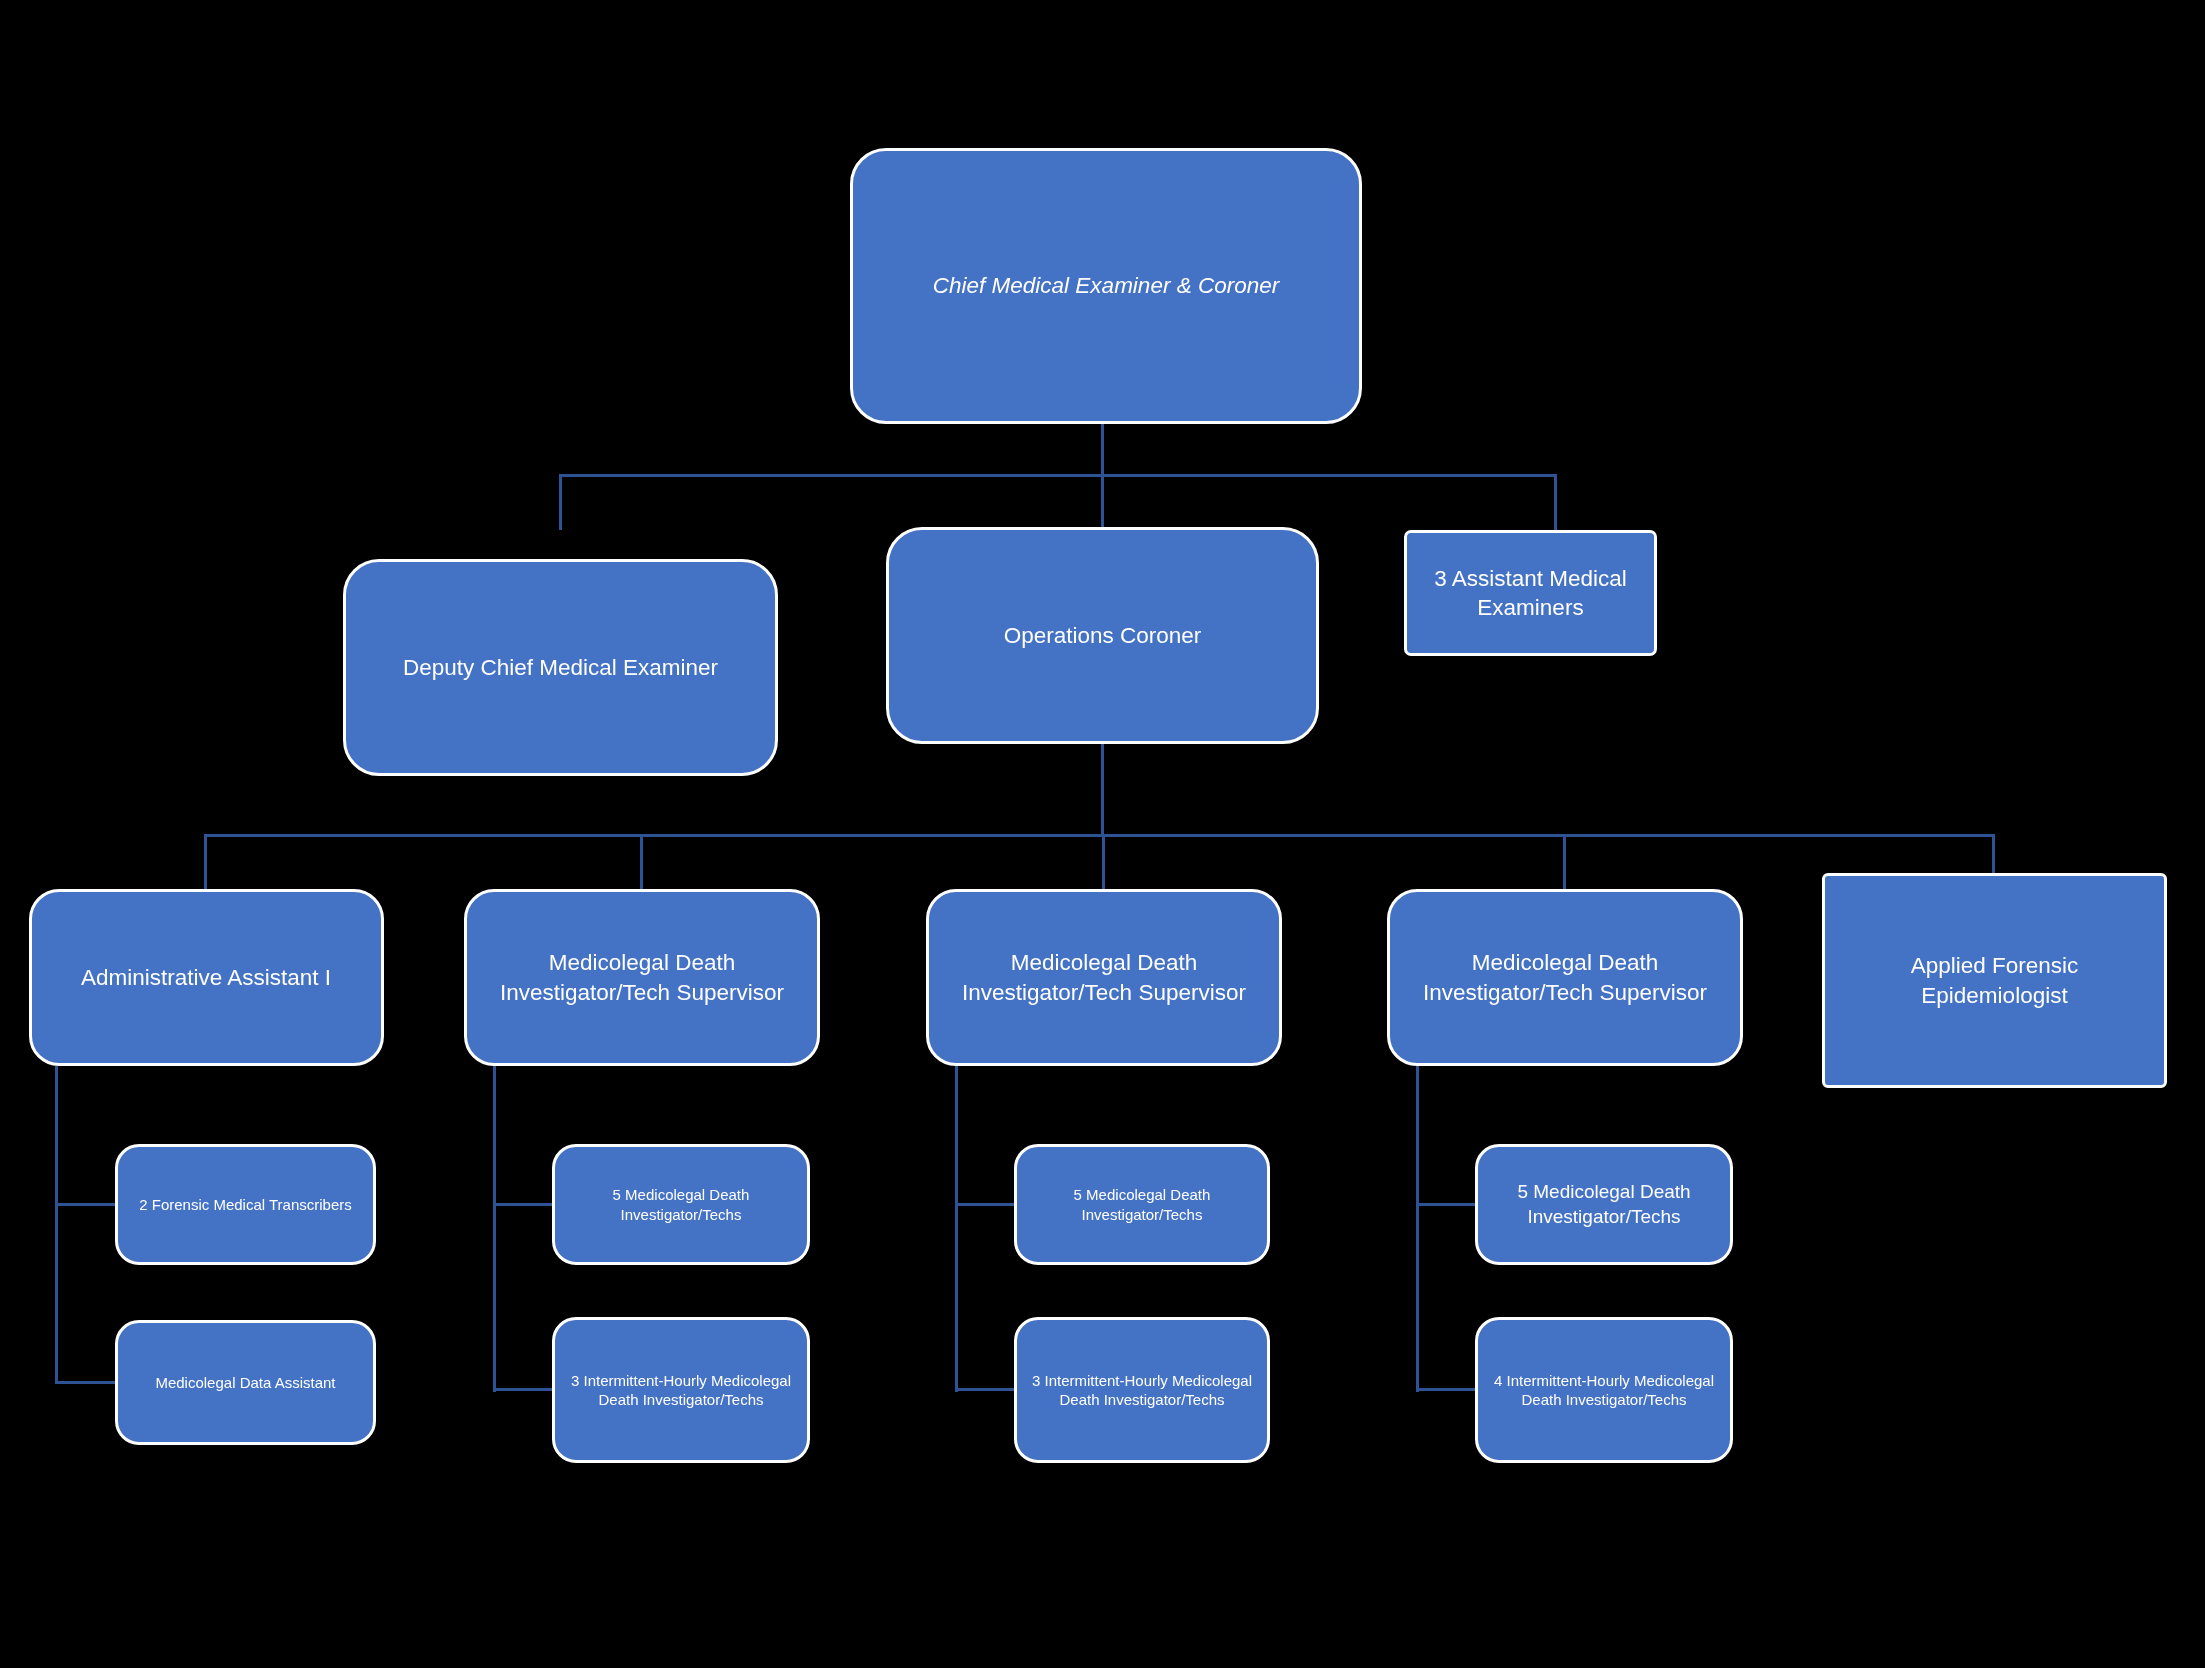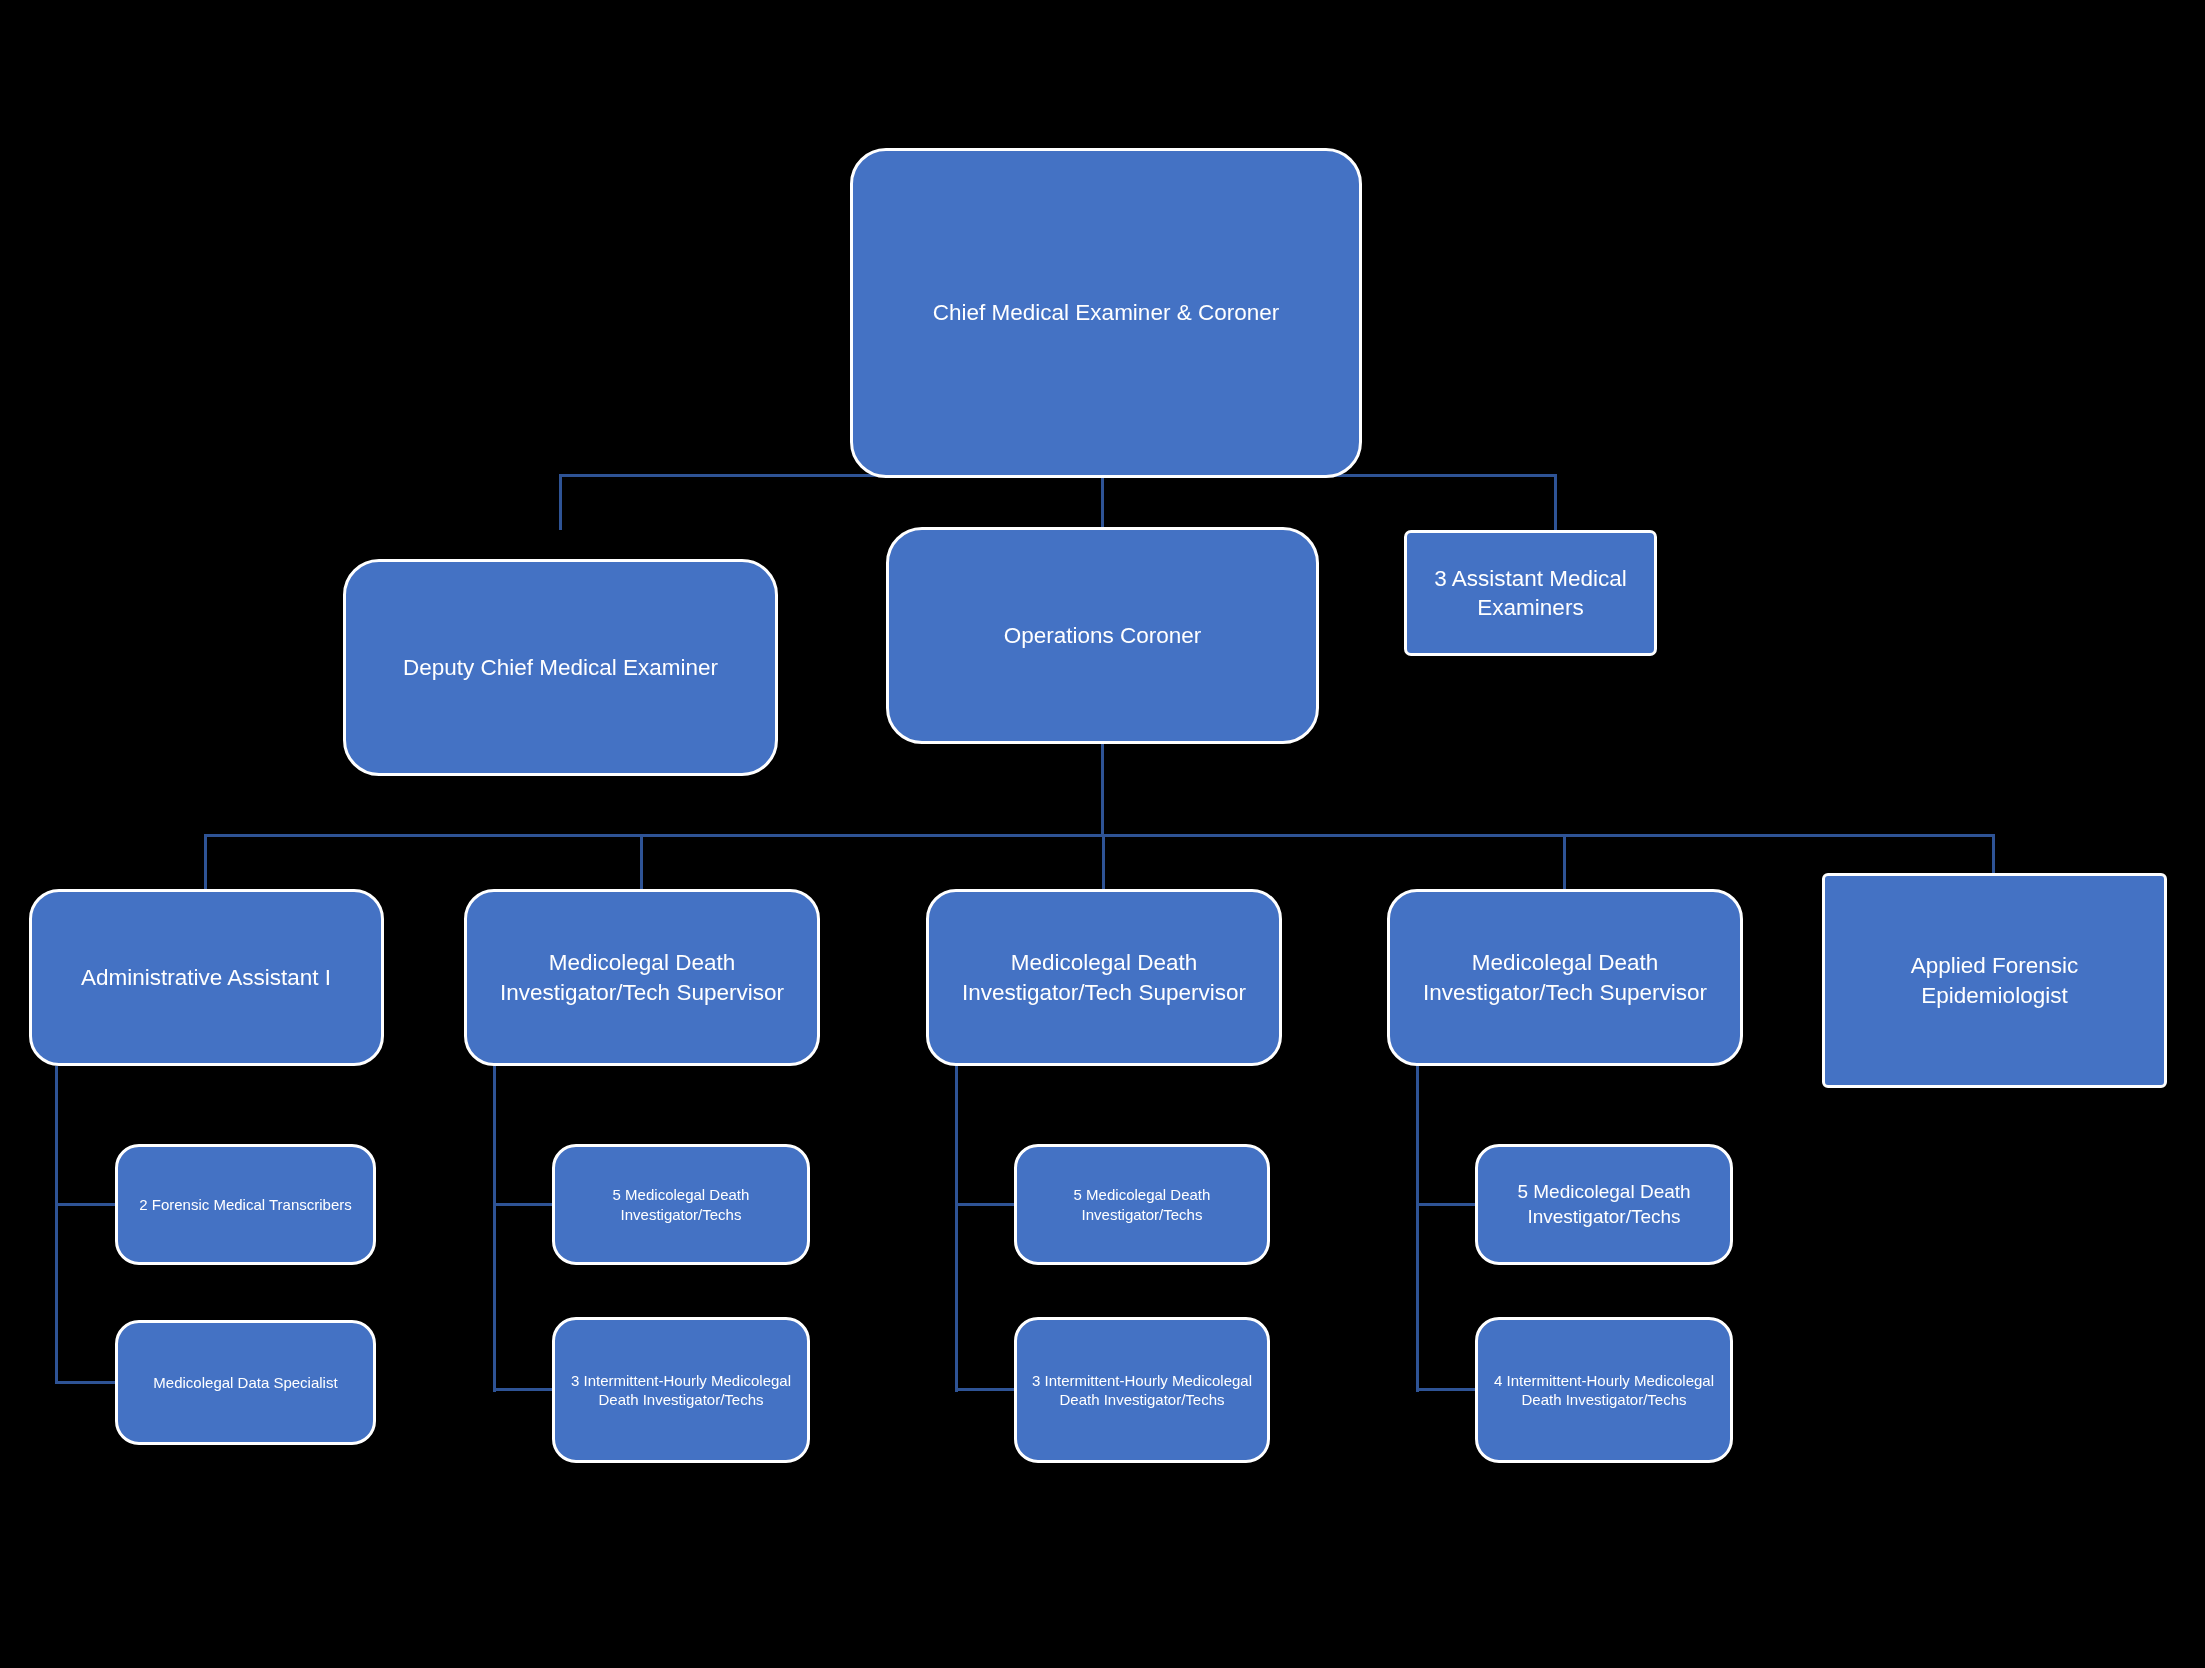--- a/index.html
+++ b/index.html
@@ -60,21 +60,21 @@
   <div class="line" style="left:493px;top:1388px;width:60px;height:3.3px;"></div>
 
   <div class="line" style="left:955px;top:1066px;width:3.3px;height:326px;"></div>
   <div class="line" style="left:955px;top:1203px;width:60px;height:3.3px;"></div>
   <div class="line" style="left:955px;top:1388px;width:60px;height:3.3px;"></div>
 
   <div class="line" style="left:1416px;top:1066px;width:3.3px;height:326px;"></div>
   <div class="line" style="left:1416px;top:1203px;width:60px;height:3.3px;"></div>
   <div class="line" style="left:1416px;top:1388px;width:60px;height:3.3px;"></div>
 
-  <div class="node" style="left:850px;top:148px;width:512px;height:330px;">
+  <div class="node" style="left:850px;top:148px;width:512px;height:276px;font-style:italic;">
     <span class="label">Chief Medical Examiner &amp; Coroner</span>
   </div>
 
   <div class="node" style="left:343px;top:527px;width:435px;height:217px;margin-top:32px;">
     <span class="label">Deputy Chief Medical Examiner</span>
   </div>
   <div class="node" style="left:886px;top:527px;width:433px;height:217px;">
     <span class="label">Operations Coroner</span>
   </div>
   <div class="node asst" style="left:1404px;top:530px;width:253px;height:126px;border-radius:7px;">
@@ -94,21 +94,21 @@
     <span class="label">Medicolegal Death Investigator/Tech Supervisor</span>
   </div>
   <div class="node r3" style="left:1822px;top:873px;width:345px;height:215px;border-radius:6px;">
     <span class="label">Applied Forensic Epidemiologist</span>
   </div>
 
   <div class="node child" style="left:115px;top:1144px;width:261px;height:121px;">
     <span class="label">2 Forensic Medical Transcribers</span>
   </div>
   <div class="node child" style="left:115px;top:1320px;width:261px;height:125px;">
-    <span class="label">Medicolegal Data Specialist</span>
+    <span class="label">Medicolegal Data Assistant</span>
   </div>
 
   <div class="node child" style="left:552px;top:1144px;width:258px;height:121px;">
     <span class="label">5 Medicolegal Death Investigator/Techs</span>
   </div>
   <div class="node child" style="left:552px;top:1317px;width:258px;height:146px;">
     <span class="label">3 Intermittent-Hourly Medicolegal Death Investigator/Techs</span>
   </div>
 
   <div class="node child" style="left:1014px;top:1144px;width:256px;height:121px;">

